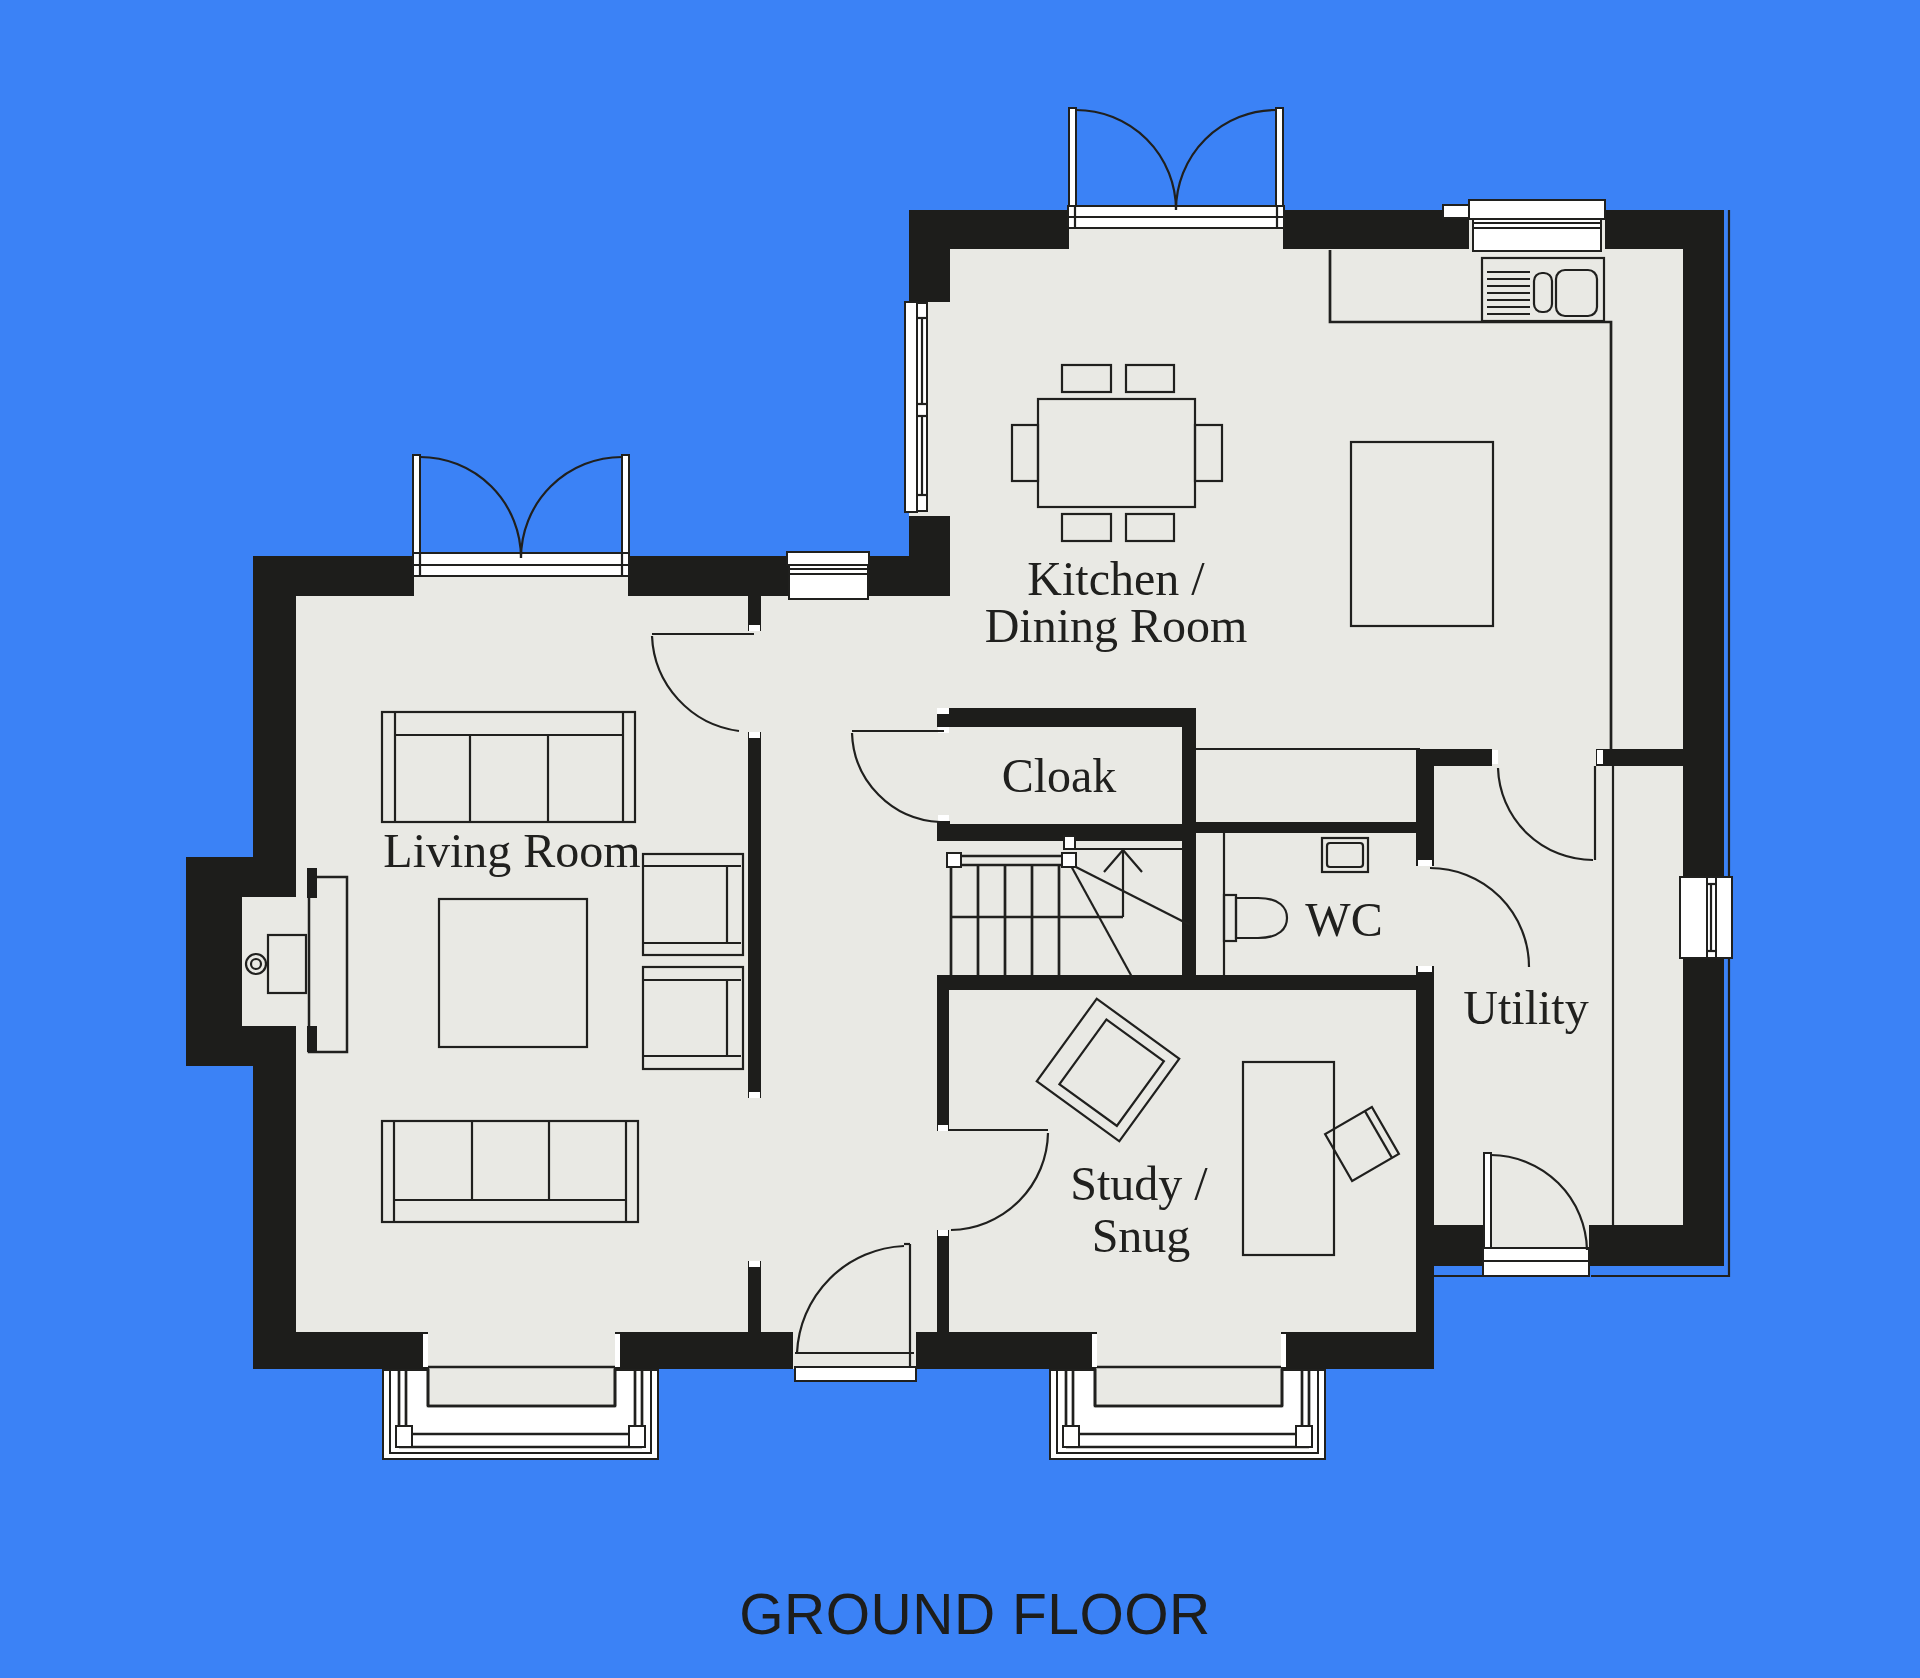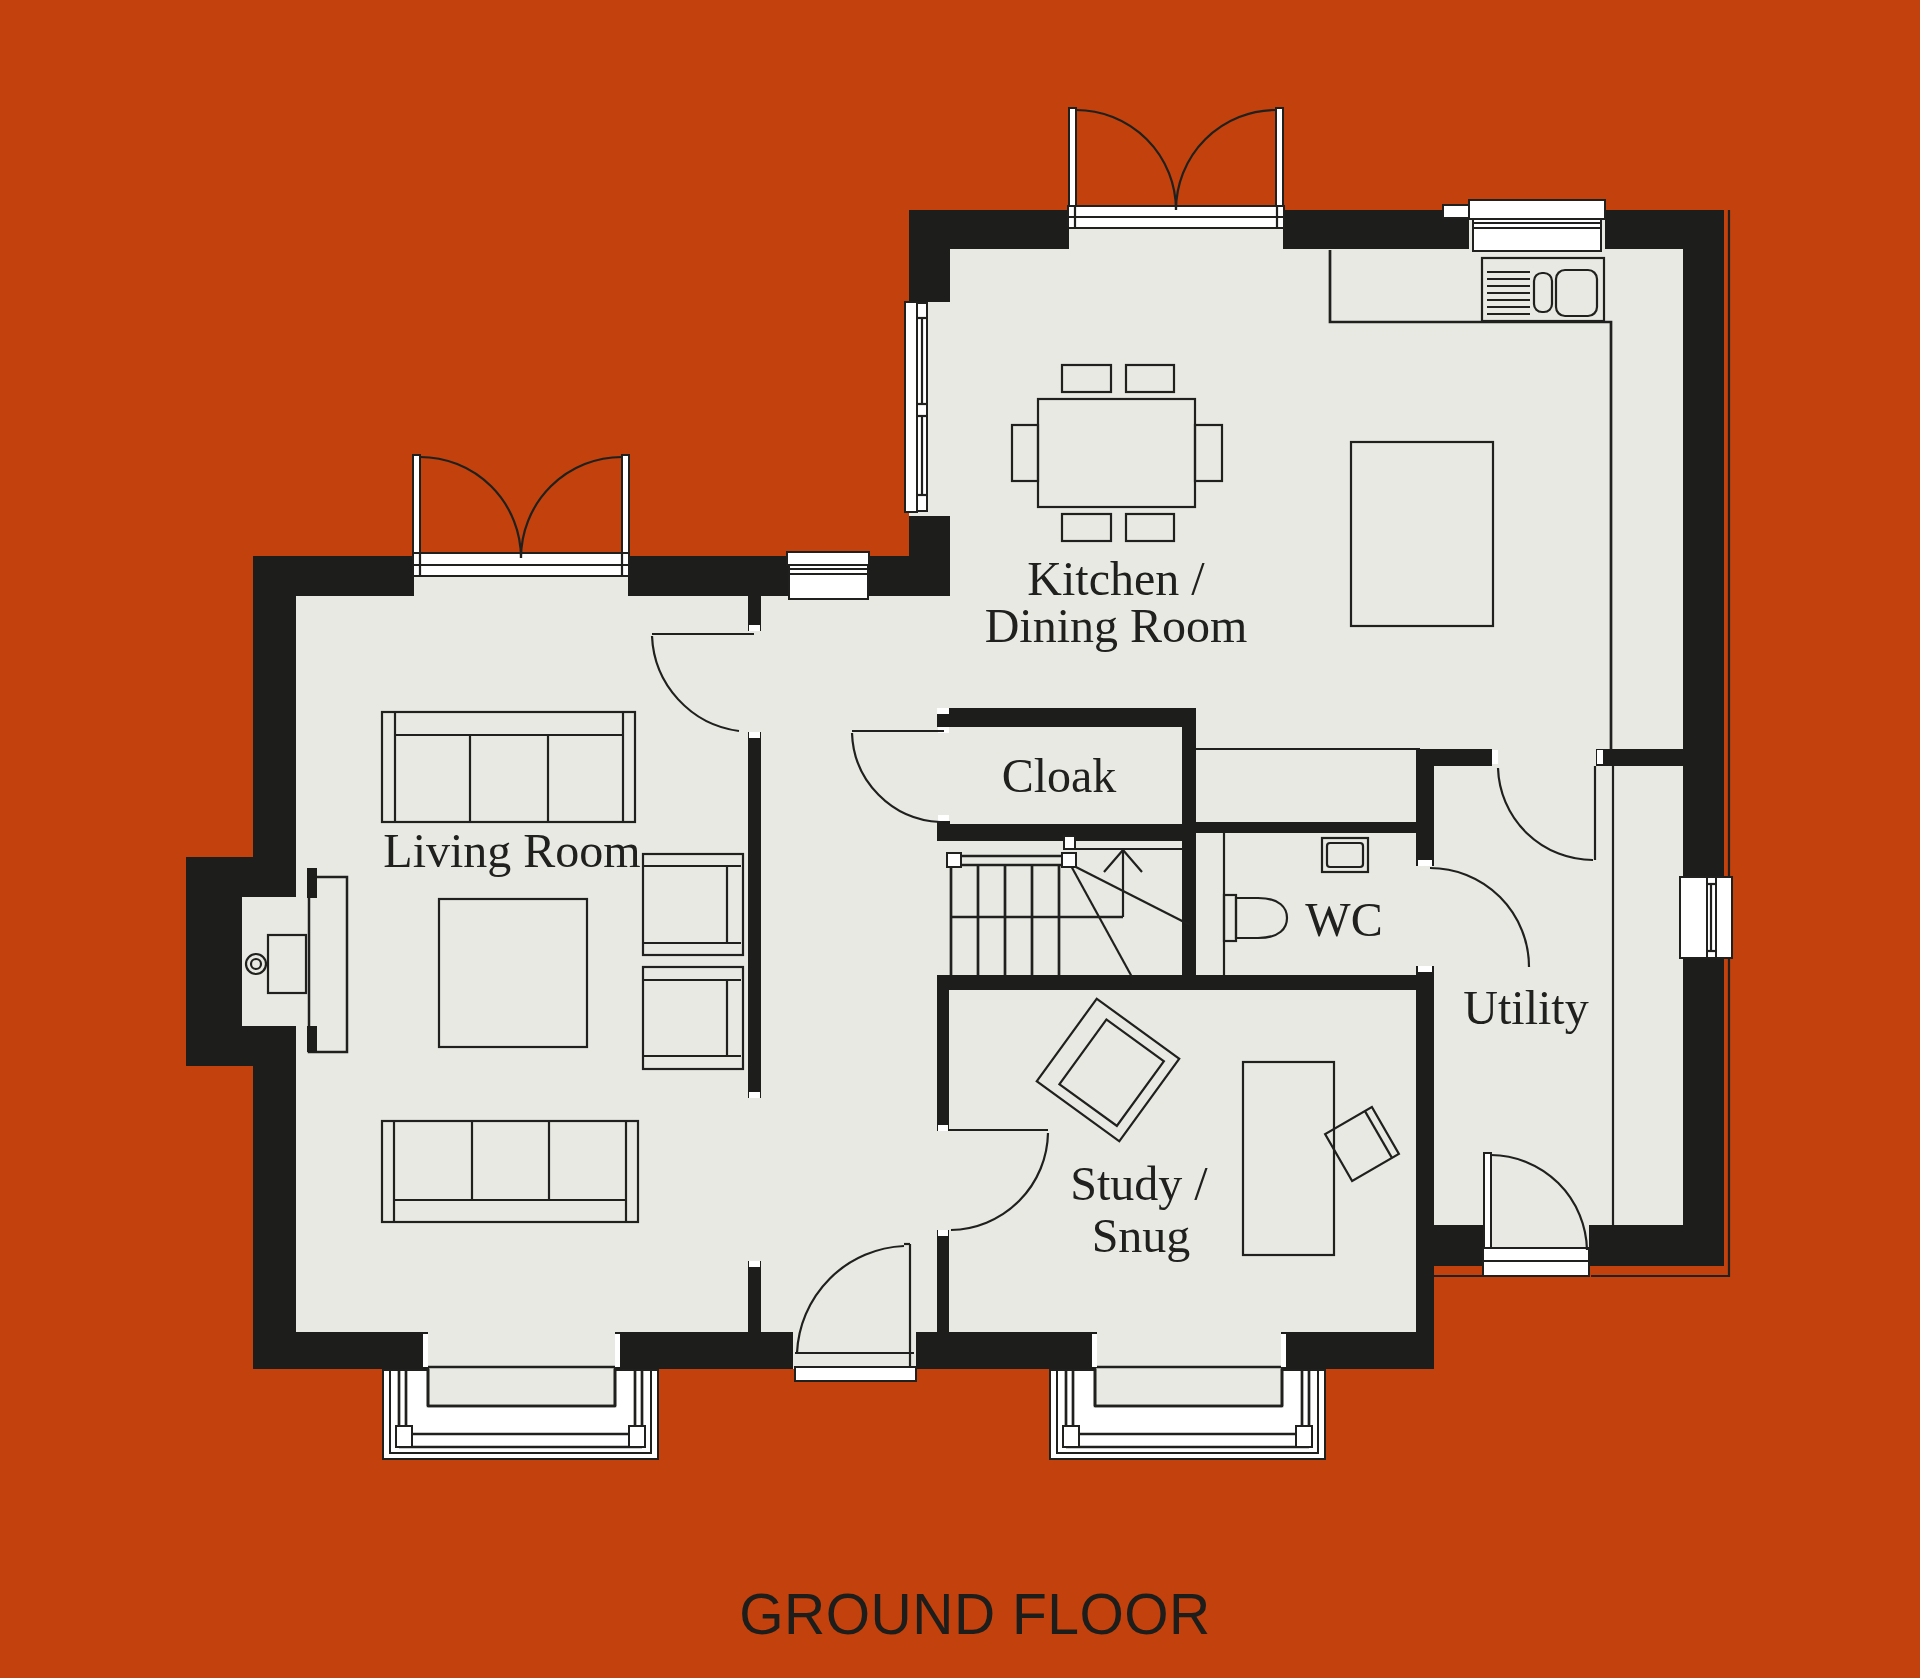--- a/index.html
+++ b/index.html
@@ -1,16 +1,16 @@
 <!DOCTYPE html>
 <html><head>
 <meta charset="utf-8">
 <style>
   html,body{margin:0;padding:0;background:#ffffff;}
-  .page{position:relative;width:1920px;height:1678px;background:#c2410c;overflow:hidden;}
+  .page{position:relative;width:1920px;height:1678px;background:#3b82f6;overflow:hidden;}
   svg{position:absolute;left:0;top:0;}
   text{font-family:"Liberation Serif",serif;fill:#20201e;}
   .title{font-family:"Liberation Sans",sans-serif;fill:#1d1d1b;}
 </style>
 </head>
 <body>
 <div class="page">
 <svg width="1920" height="1678" viewBox="0 0 1920 1678">
 <defs>
 <style>

